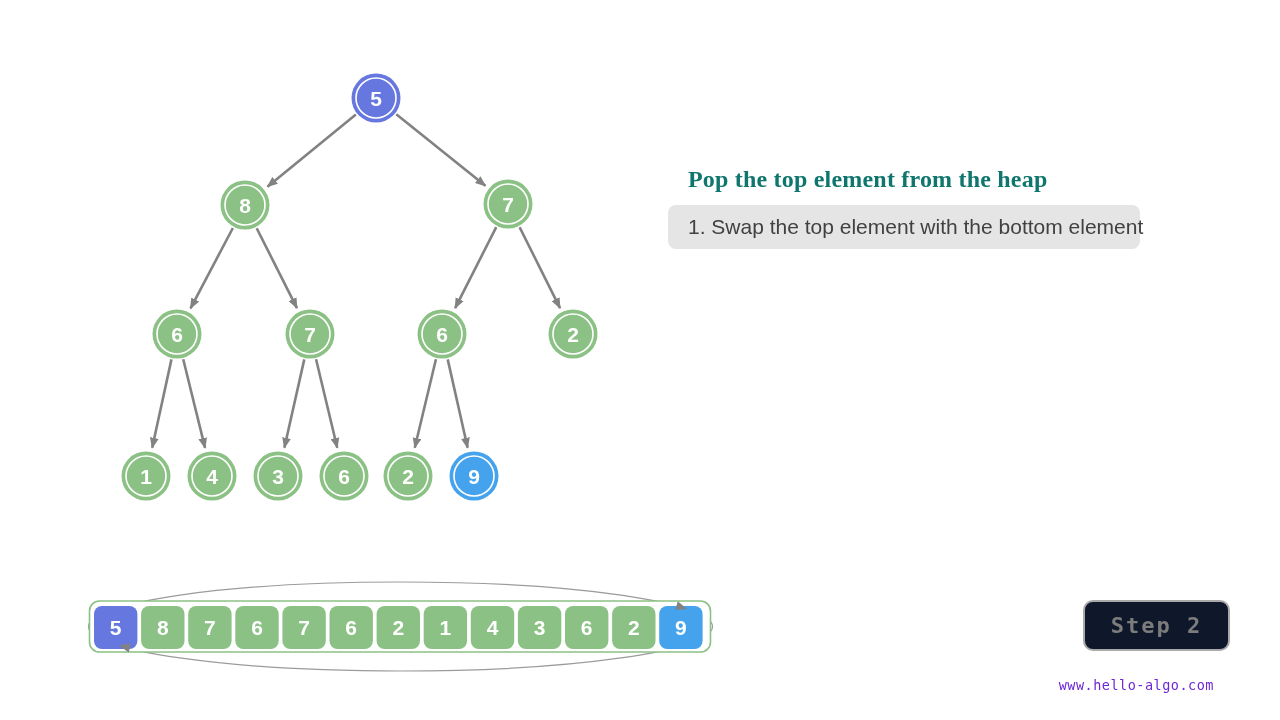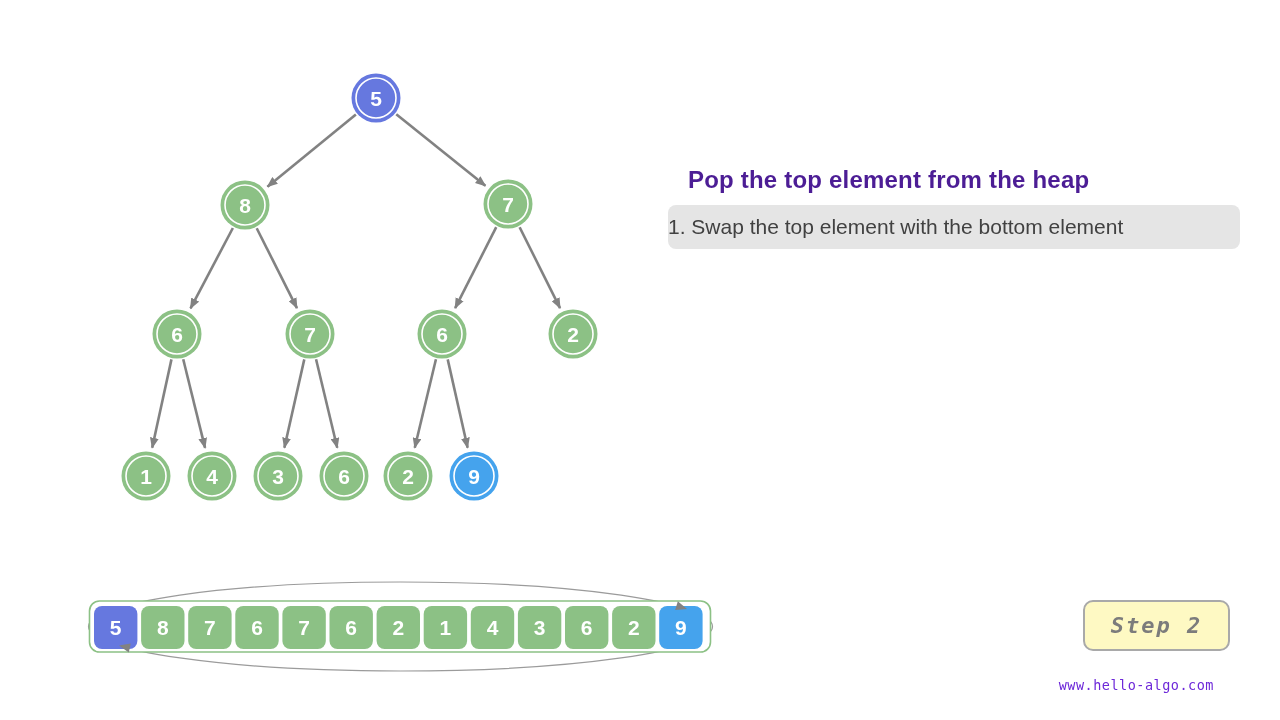--- a/index.html
+++ b/index.html
@@ -8,33 +8,34 @@
     background:#ffffff;
     font-family:"Liberation Sans", sans-serif;
   }
   #diagram { position:absolute; left:0; top:0; }
   .node-label {
     font-family:"Liberation Sans", sans-serif;
     font-weight:bold; font-size:21px; fill:#ffffff; text-anchor:middle;
   }
   .panel-title {
     position:absolute; left:688px; top:166px;
-    font-size:24px; font-weight:bold; color:#4c1d95; letter-spacing:0.2px;
+    font-size:24px; font-weight:bold; color:#0f766e; letter-spacing:0.2px;
     white-space:nowrap;
+    font-family:Liberation Serif, serif;
   }
   .step-note {
-    position:absolute; left:668px; top:205px; width:572px; height:44px;
+    position:absolute; left:668px; top:205px; width:472px; height:44px;
     box-sizing:border-box; background:#e5e5e5; border-radius:8px;
-    font-size:21px; line-height:44px; color:#414141; 
+    font-size:21px; line-height:44px; color:#414141; padding-left:20px;
     white-space:nowrap;
   }
   .step-btn {
     position:absolute; left:1083px; top:600px; width:147px; height:51px;
-    box-sizing:border-box; background:#fef9c3; border:2px solid #a9a9a9;
-    border-radius:10px; display:flex; align-items:center; justify-content:center;font-style:italic;
+    box-sizing:border-box; background:#0f172a; border:2px solid #a9a9a9;
+    border-radius:10px; display:flex; align-items:center; justify-content:center;
   }
   .step-btn span {
     font-family:"DejaVu Sans Mono", monospace; font-weight:bold;
     font-size:22px; color:#7c7c7c; letter-spacing:2px;
   }
   .watermark {
     position:absolute; right:66px; top:677px;
     font-family:"DejaVu Sans Mono", monospace;
     font-size:13.5px; color:#6d28d9; letter-spacing:0.5px;
   }

